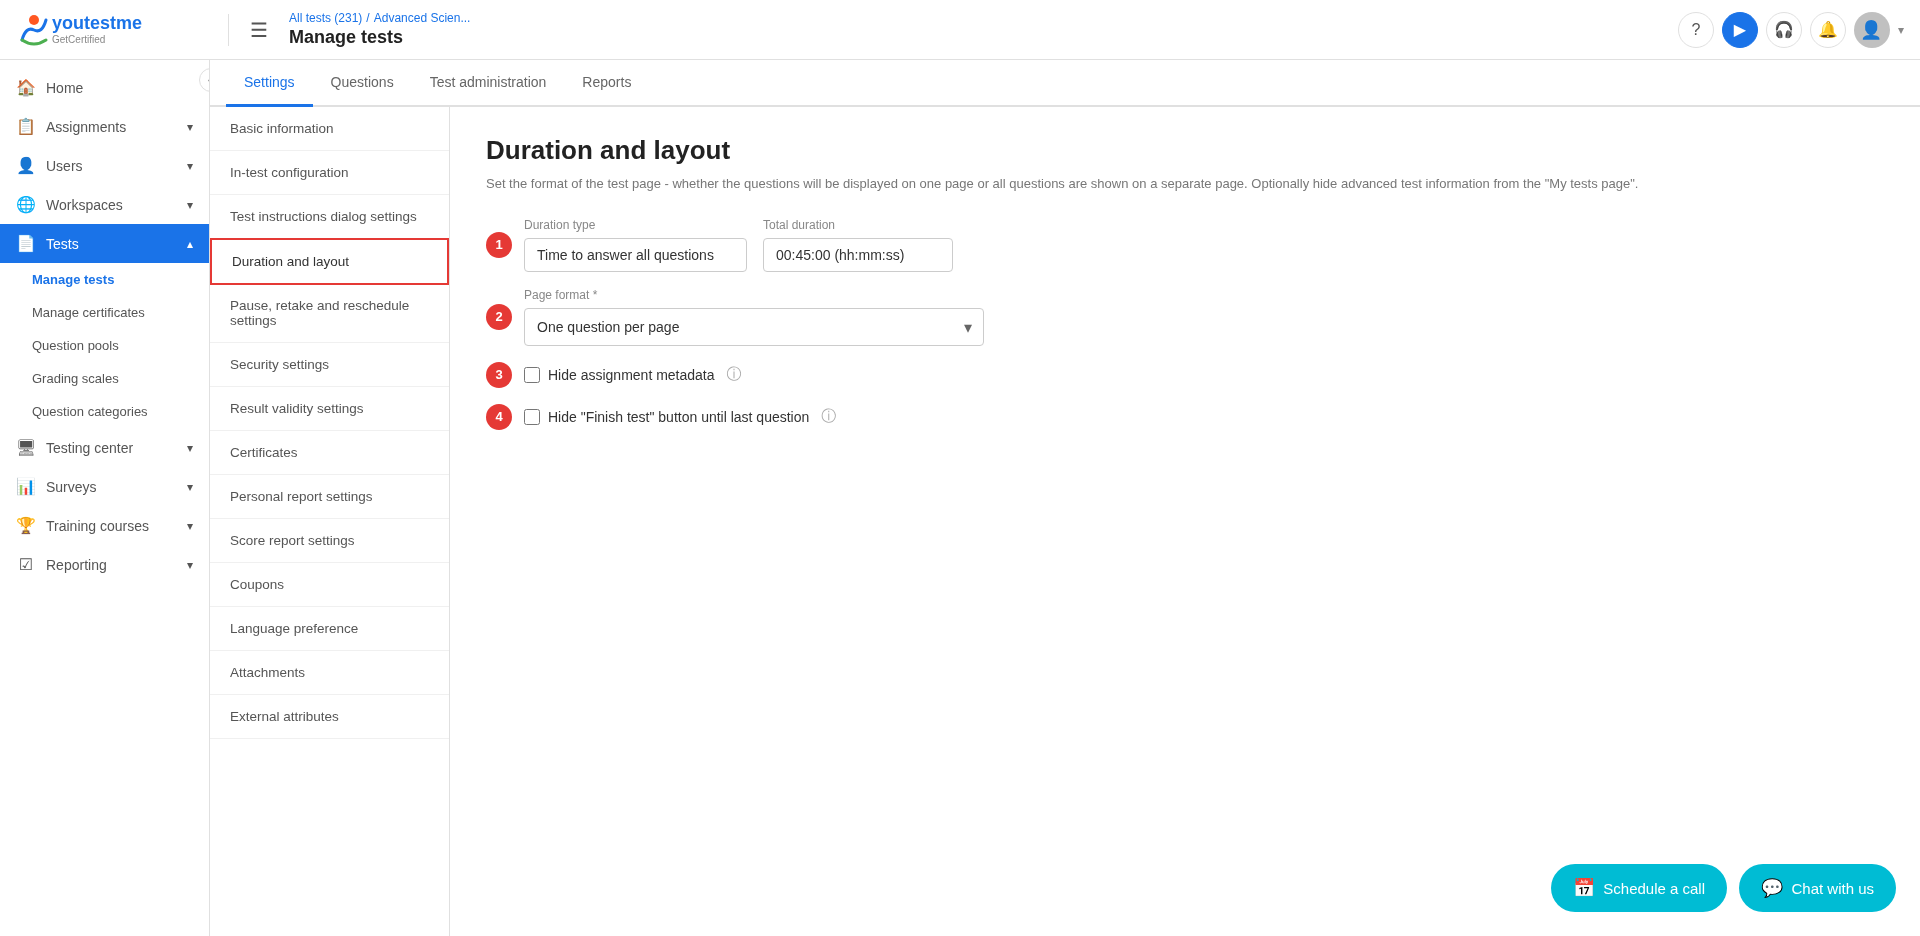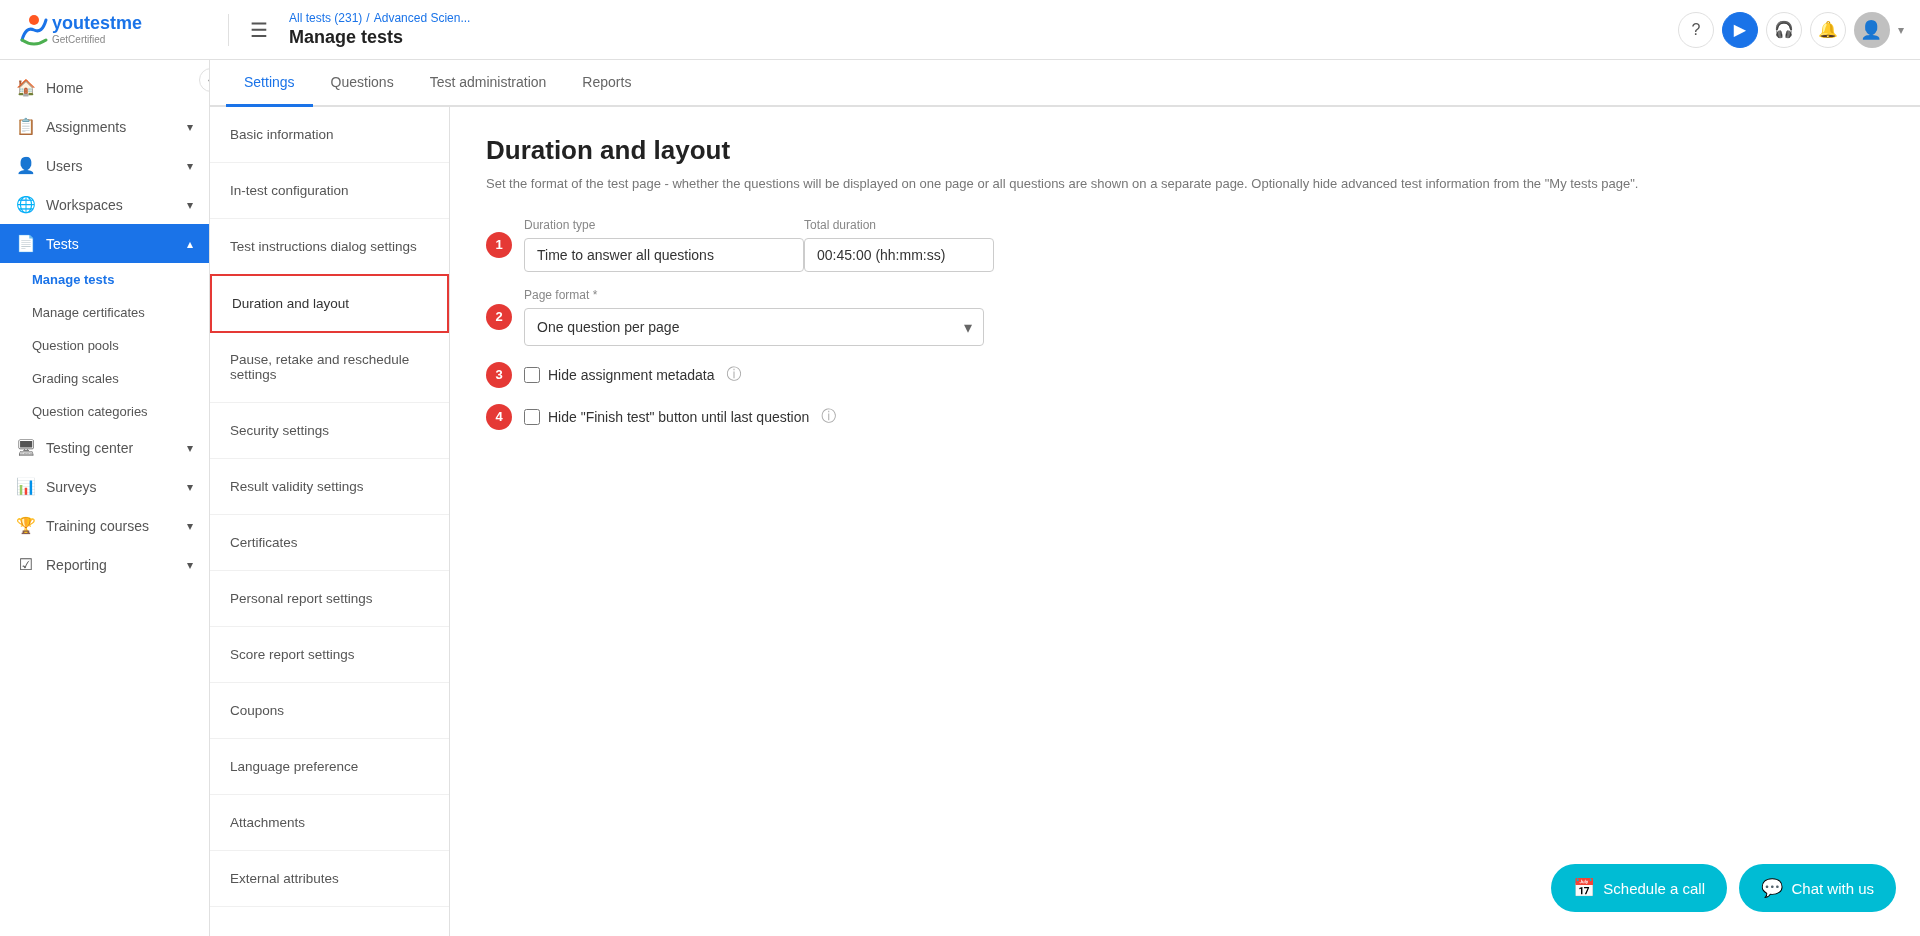--- a/index.html
+++ b/index.html
@@ -46,21 +46,21 @@
     
     .tabs { display: flex; align-items: center; border-bottom: 2px solid #e0e0e0; background: #fff; padding: 0 16px; }
     .tab { padding: 14px 18px; cursor: pointer; font-size: 14px; color: #666; border-bottom: 3px solid transparent; margin-bottom: -2px; }
     .tab.active { color: #1a73e8; border-bottom: 3px solid #1a73e8; font-weight: 500; }
 
     
     .content-area { display: flex; flex: 1; overflow: hidden; }
 
     
     .settings-nav { width: 240px; min-width: 240px; border-right: 1px solid #e0e0e0; overflow-y: auto; background: #fff; }
-    .settings-nav-item { padding: 20px 20px; cursor: pointer; color: #555; font-size: 13.5px; border-bottom: 1px solid #f0f0f0; }
+    .settings-nav-item { padding: 14px 20px; cursor: pointer; color: #555; font-size: 13.5px; border-bottom: 1px solid #f0f0f0; }
     .settings-nav-item.active { background: #fff; border: 2px solid #e53935; color: #333; font-weight: 500; margin: -1px 0; }
 
     
     .settings-content { flex: 1; padding: 28px 36px; overflow-y: auto; background: #fff; }
     .settings-title { font-size: 26px; font-weight: 600; color: #222; margin-bottom: 8px; }
     .settings-desc { font-size: 13px; color: #777; margin-bottom: 24px; line-height: 1.5; }
     .form-group { display: flex; flex-direction: column; gap: 4px; }
     .form-label { font-size: 12px; color: #888; margin-bottom: 2px; }
     .form-input { border: 1px solid #ccc; border-radius: 4px; padding: 8px 12px; font-size: 14px; color: #333; background: #fff; min-width: 180px; }
     .form-select-wrap { position: relative; }
@@ -213,24 +213,24 @@
         <div class="settings-nav-item">Attachments</div>
         <div class="settings-nav-item">External attributes</div>
       </div>
 
       <div class="settings-content">
         <div class="settings-title">Duration and layout</div>
         <div class="settings-desc">Set the format of the test page - whether the questions will be displayed on one page or all questions are shown on a separate page. Optionally hide advanced test information from the "My tests page".</div>
 
         <div class="step-row">
           <div class="step-badge">1</div>
-          <div style="display:flex; gap:0; flex:1;">
+          <div style="display:flex; gap:16px; flex:1;">
             <div class="form-group">
               <div class="form-label">Duration type</div>
-              <input class="form-input" type="text" style="width: 280px;" value="Time to answer all questions">
+              <input class="form-input" type="text" style="width: 223px;" value="Time to answer all questions">
             </div>
             <div class="form-group">
               <div class="form-label">Total duration</div>
               <input class="form-input" type="text" style="width: 190px;" value="00:45:00 (hh:mm:ss)">
             </div>
           </div>
         </div>
 
         <div class="step-row">
           <div class="step-badge">2</div>

